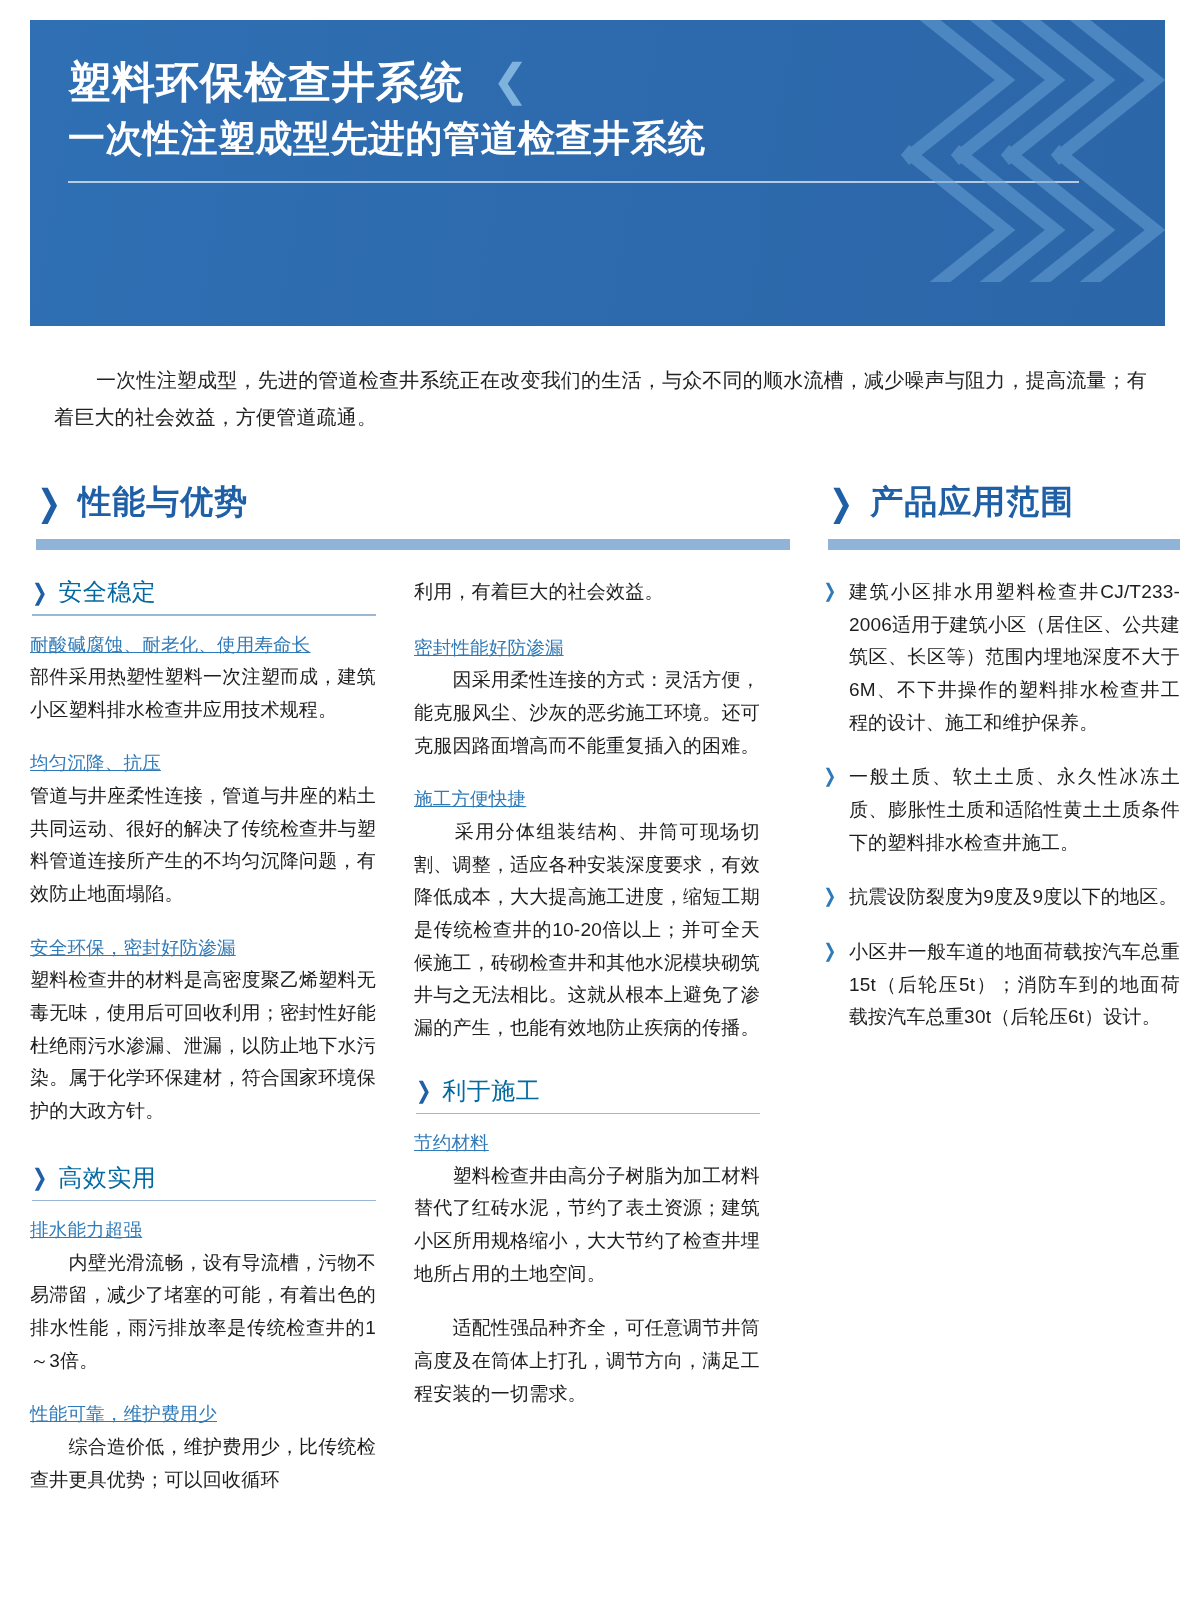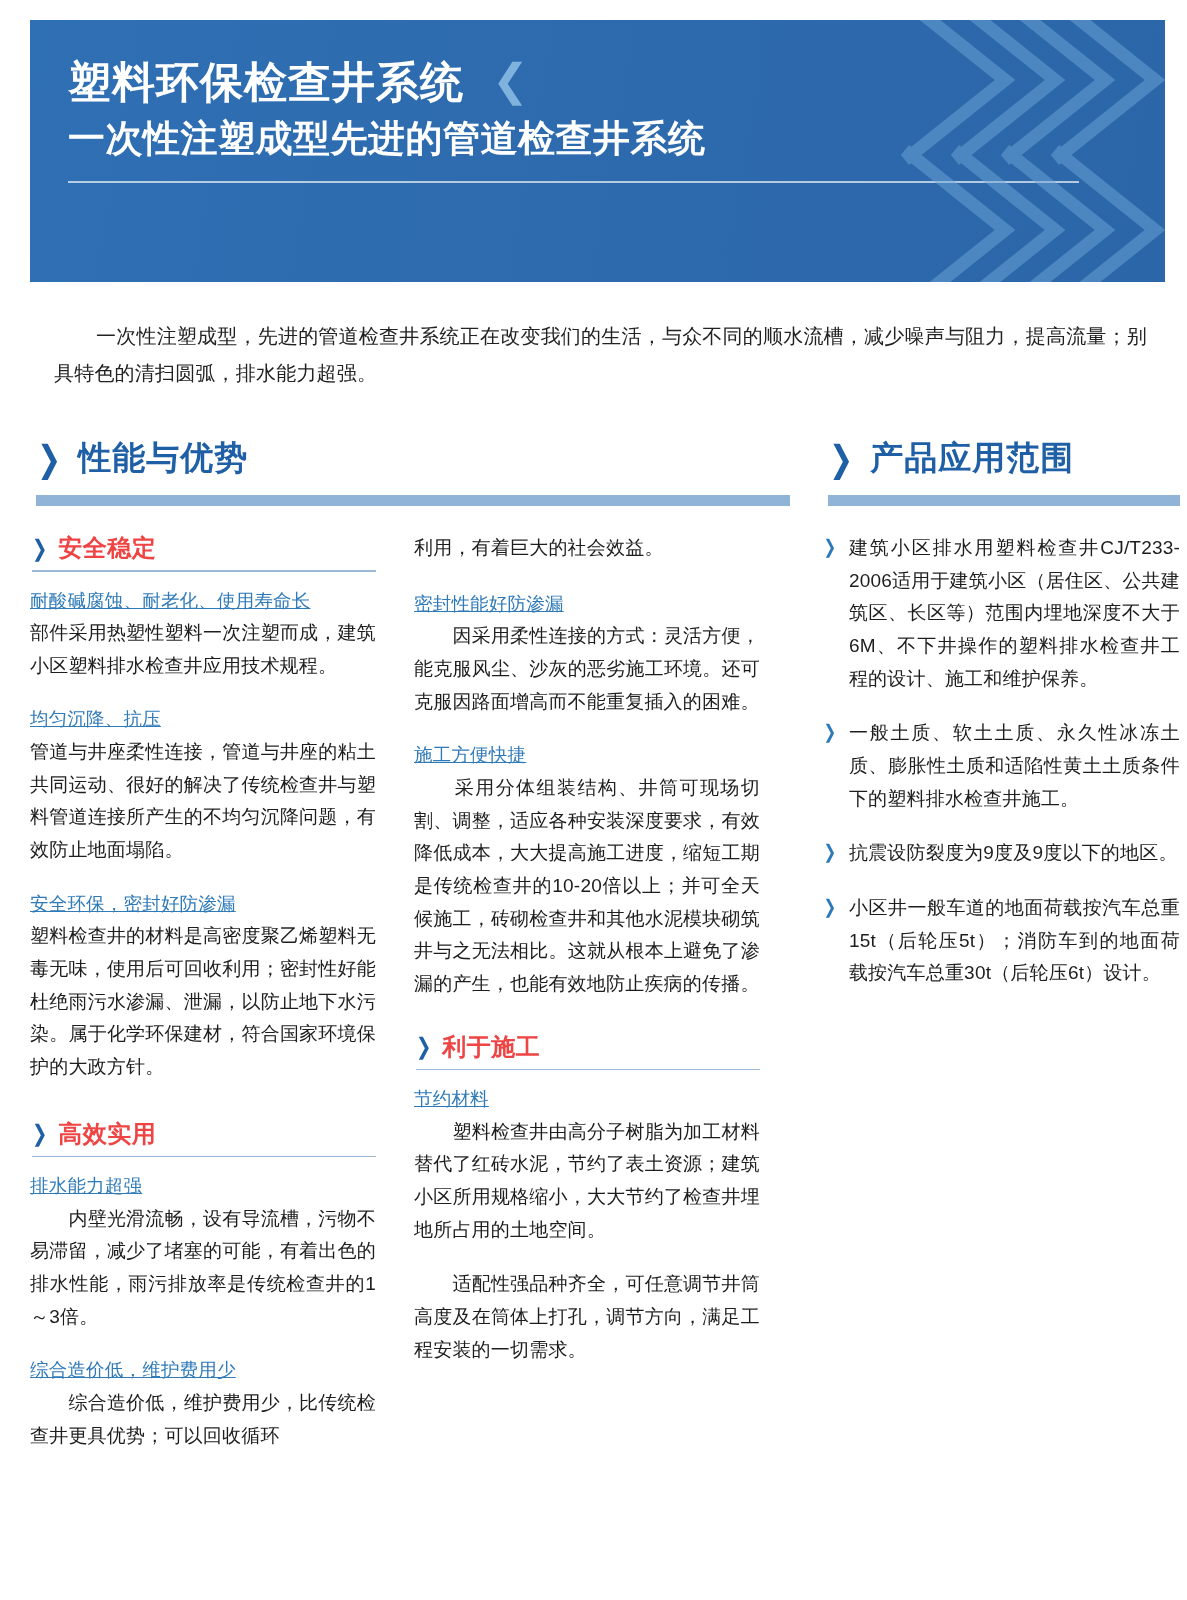--- a/index.html
+++ b/index.html
@@ -21,21 +21,21 @@
     box-sizing: border-box;
     padding: 0;
   }
 
   
   .banner {
     position: relative;
     margin: 20px 22px 0 30px;
     background: #2e6db0;
     background: linear-gradient(100deg, #2f6fb3 0%, #2d6aad 55%, #2b66a8 100%);
-    height: 262px;
+    height: 306px;
     overflow: hidden;
     color: #fff;
     box-sizing: border-box;
     padding: 36px 44px 0 38px;
   }
   .banner-stripes {
     position: absolute;
     right: -30px;
     top: 0;
     width: 300px;
@@ -142,23 +142,23 @@
     margin-bottom: 6px;
   }
   .sub-head .chev {
     color: #1f5fa6;
     font-size: 23px;
     font-weight: 700;
     line-height: 1;
     transform: scaleX(0.8);
   }
   .sub-head .t {
-    color: #ef4444;
+    color: #0369a1;
     font-size: 24px;
-    font-weight: 700;
+    font-weight: 400;
     letter-spacing: 0.5px;
   }
   .sub-rule {
     height: 1.5px;
     background: #9ab8d6;
     margin: 4px 0 14px 2px;
   }
 
   .item { margin-bottom: 22px; }
   .item-title {
@@ -219,21 +219,21 @@
         <path d="M110 130 L210 210 L110 290"></path>
         <path d="M160 130 L260 210 L160 290"></path>
       </g>
     </svg>
 
     <h1><span>塑料环保检查井系统</span><span class="chev-lg">❮</span></h1>
     <h2>一次性注塑成型先进的管道检查井系统</h2>
     <div class="banner-rule"></div>
   </div>
 
-  <div class="intro"><span class="indent"></span><span>一次性注塑成型，先进的管道检查井系统正在改变我们的生活，与众不同的顺水流槽，减少噪声与阻力，提高流量；别具特色的清扫圆弧，排水能力超强。</span></div>
+  <div class="intro"><span class="indent"></span><span>一次性注塑成型，先进的管道检查井系统正在改变我们的生活，与众不同的顺水流槽，减少噪声与阻力，提高流量；有着巨大的社会效益，方便管道疏通。</span></div>
 
   <div class="body-wrap">
 
     <div class="col-left">
       <div class="sec-head">
         <span class="chev">❯</span>
         <span class="title">性能与优势</span>
       </div>
       <div class="sec-bar"></div>
 
@@ -264,21 +264,21 @@
             <span class="chev">❯</span>
             <span class="t">高效实用</span>
           </div>
           <div class="sub-rule"></div>
 
           <div class="item">
             <div class="item-title">排水能力超强</div>
             <div class="item-text">　　内壁光滑流畅，设有导流槽，污物不易滞留，减少了堵塞的可能，有着出色的排水性能，雨污排放率是传统检查井的1～3倍。</div>
           </div>
           <div class="item">
-            <div class="item-title">综合造价低，维护费用少</div>
+            <div class="item-title">性能可靠，维护费用少</div>
             <div class="item-text">　　综合造价低，维护费用少，比传统检查井更具优势；可以回收循环</div>
           </div>
 
         </div>
 
         <div class="sub-col">
 
           <div class="item-text" style="margin-bottom:24px;">利用，有着巨大的社会效益。</div>
 
           <div class="item">

